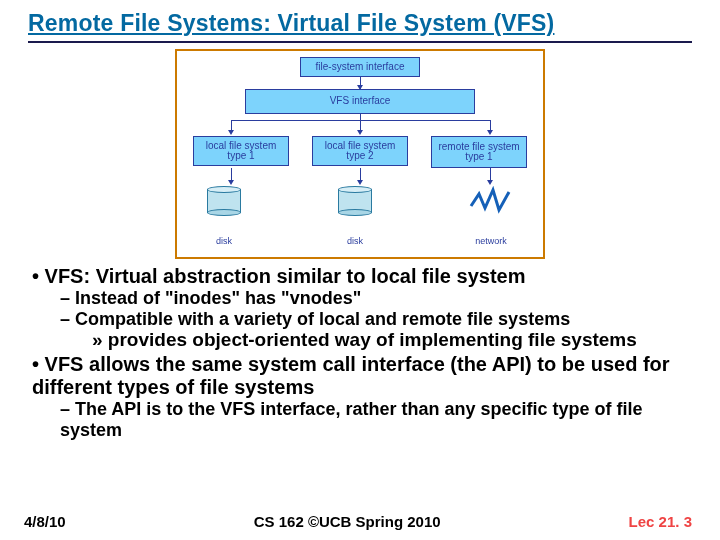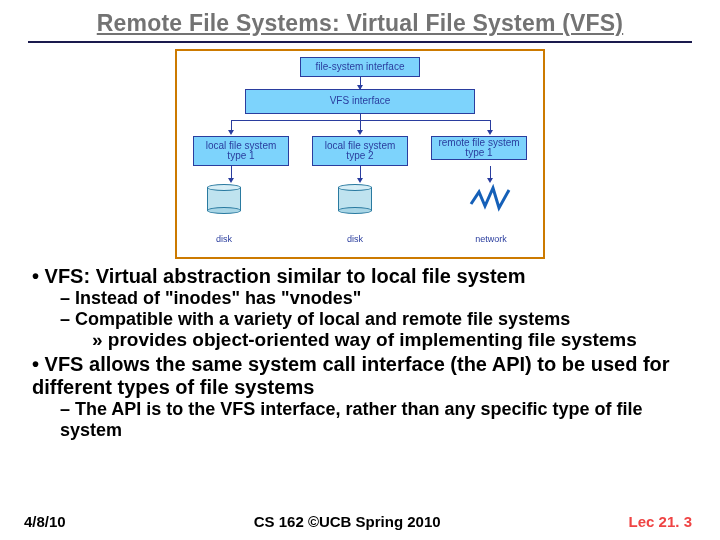--- a/index.html
+++ b/index.html
@@ -1,18 +1,18 @@
 <!DOCTYPE html>
 <html><head>
 <meta charset="utf-8">
 <style>
   html,body{margin:0;padding:0;width:720px;height:540px;background:#fff;font-family:"Comic Sans MS","Comic Sans",cursive,sans-serif;color:#000;box-sizing:border-box}
   *{box-sizing:border-box}
   .slide{position:relative;width:720px;height:540px;padding:8px 28px 0 28px}
-  .title{color:#737373;font-weight:bold;font-size:23px;text-align:center;text-decoration:underline;margin:2px 0 4px 0;letter-spacing:.2px}
+  .title{color:#0369a1;font-weight:bold;font-size:23px;text-decoration:underline;margin:2px 0 4px 0;letter-spacing:.2px}
   .title-rule{border:0;border-top:2px solid #1a1a4d;margin:0 0 6px 0}
   .diagram{width:370px;height:210px;margin:0 auto 6px auto;border:2px solid #cc7a00;background:#fff;padding:6px 8px 4px 8px}
   .dbox{border:1px solid #2a3d9e;background:#7dd3fc;color:#2a3d9e;font-family:Arial,Helvetica,sans-serif;font-size:10px;text-align:center;display:flex;align-items:center;justify-content:center;line-height:1.05;padding:2px}
   .drow{display:flex;justify-content:center;gap:0}
   .drow3{display:flex;justify-content:space-between;padding:0 8px}
   .conn{position:relative;height:12px}
   .vline{position:absolute;width:1px;background:#2a3d9e}
   .hline{position:absolute;height:1px;background:#2a3d9e}
   .arrow-down{position:absolute;width:0;height:0;border-left:3px solid transparent;border-right:3px solid transparent;border-top:5px solid #2a3d9e}
   .cyl{position:relative;width:34px;height:30px}
@@ -65,21 +65,21 @@
       <div class="arrow-down" style="left:calc(13% - 3px);top:16px"></div>
       <div class="arrow-down" style="left:calc(50% - 3px);top:16px"></div>
       <div class="arrow-down" style="left:calc(87% - 3px);top:16px"></div>
     </div>
 
     <div class="drow3">
       <div class="dbox" style="width:96px;height:30px;white-space:pre-line">local file system
 type 1</div>
       <div class="dbox" style="width:96px;height:30px;white-space:pre-line">local file system
 type 2</div>
-      <div class="dbox" style="width:96px;height:24px;white-space:pre-line">remote file system
+      <div class="dbox" style="width:96px;height:32px;white-space:pre-line">remote file system
 type 1</div>
     </div>
 
     <div class="conn" style="height:18px">
       <div class="vline" style="left:13%;top:0;height:14px"></div>
       <div class="vline" style="left:50%;top:0;height:14px"></div>
       <div class="vline" style="left:87%;top:0;height:14px"></div>
       <div class="arrow-down" style="left:calc(13% - 3px);top:12px"></div>
       <div class="arrow-down" style="left:calc(50% - 3px);top:12px"></div>
       <div class="arrow-down" style="left:calc(87% - 3px);top:12px"></div>

